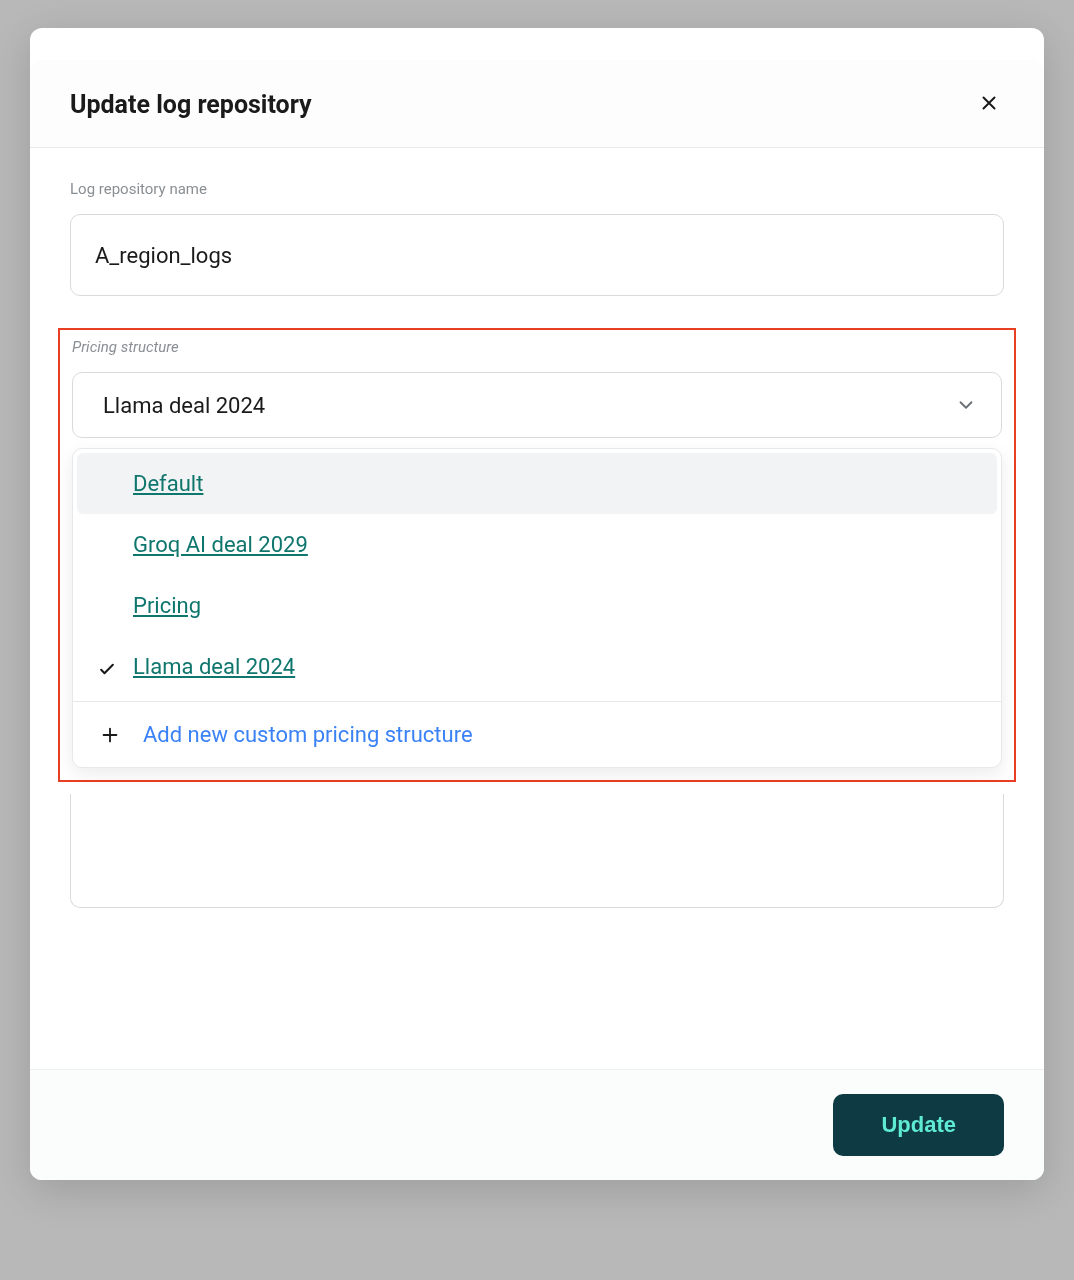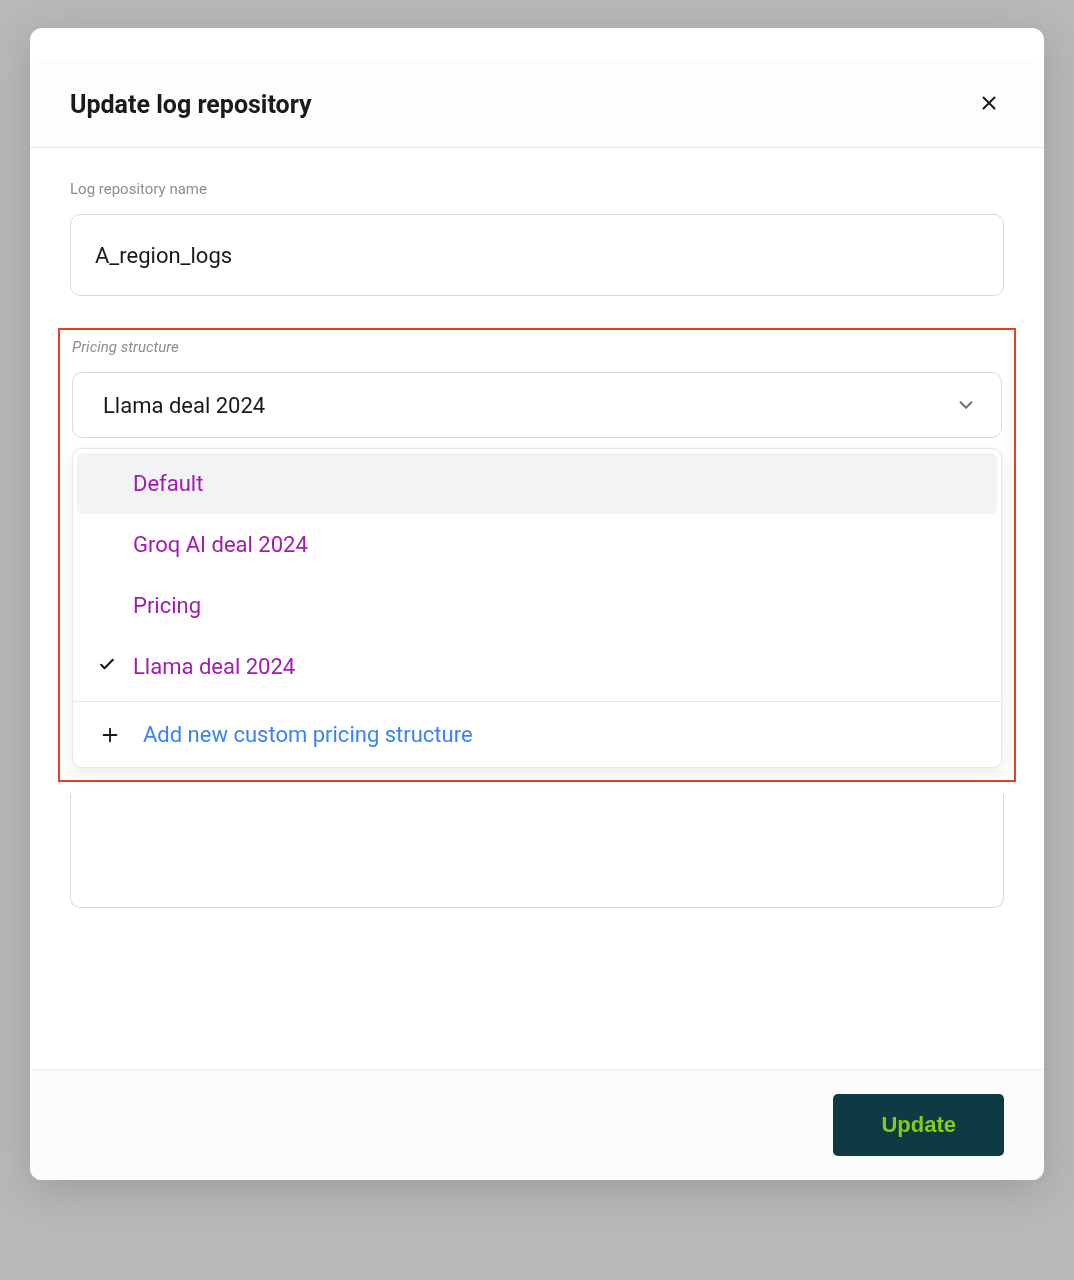--- a/index.html
+++ b/index.html
@@ -131,25 +131,26 @@
       margin: 10px 4px 0 4px;
       width: calc(100% - 8px);
       background: #fff;
       border: 1px solid #e6e8ea;
       border-radius: 10px;
       box-shadow: 0 6px 18px rgba(0,0,0,0.08);
       overflow: hidden;
     }
     .dropdown-option {
       display: flex;
-      align-items: flex-start;
+      align-items: flex-end;
       padding: 18px 20px;
       font-size: 22px;
       cursor: pointer;
-      color: #a21caf;
+      color: #0f766e;
+      text-decoration: underline;
     }
     .option-container {
       padding: 4px;
     }
     .dropdown-option.hover {
       background: #f2f3f4;
       border-radius: 6px;
     }
     .check-space {
       width: 36px;
@@ -192,23 +193,23 @@
     .modal-footer {
       border-top: 1px solid #eceef0;
       background: #fbfcfc;
       padding: 24px 40px;
       display: flex;
       justify-content: flex-end;
       border-radius: 0 0 12px 12px;
     }
     .update-btn {
       background: #0e3b43;
-      color: #84cc16;
+      color: #5eead4;
       border: none;
-      border-radius: 5px;
+      border-radius: 10px;
       padding: 18px 48px;
       font-size: 22px;
       font-weight: 600;
       cursor: pointer;
     }
   </style>
 </head>
 <body>
 
 <div class="modal">
@@ -240,21 +241,21 @@
       </div>
 
       <div class="dropdown">
         <div class="option-container">
           <div class="dropdown-option hover">
             <span class="check-space"></span>
             <span>Default</span>
           </div>
           <div class="dropdown-option">
             <span class="check-space"></span>
-            <span>Groq AI deal 2024</span>
+            <span>Groq AI deal 2029</span>
           </div>
           <div class="dropdown-option">
             <span class="check-space"></span>
             <span>Pricing</span>
           </div>
           <div class="dropdown-option">
             <span class="check-space">
               <svg viewBox="0 0 24 24" fill="none">
                 <path d="M5 13l4 4L19 7" stroke-linecap="round" stroke-linejoin="round"></path>
               </svg>

